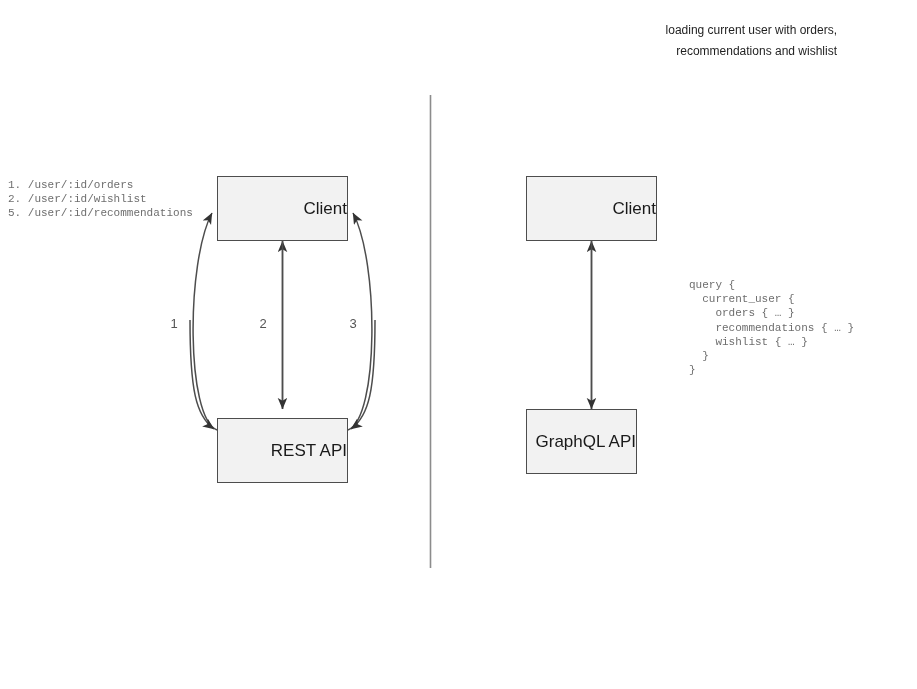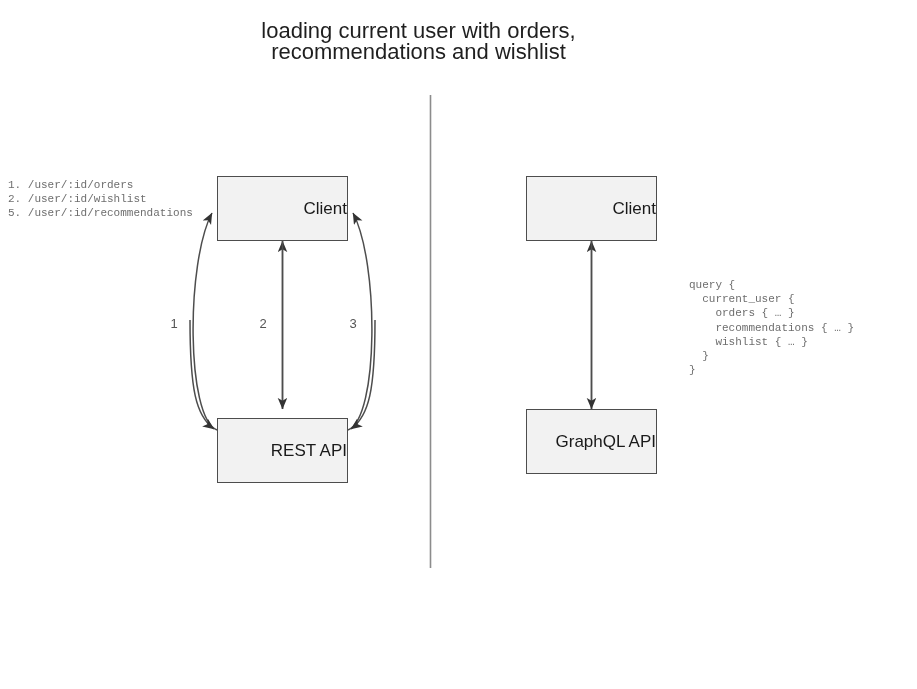--- a/index.html
+++ b/index.html
@@ -21,43 +21,43 @@
     inset: 0;
     width: 917px;
     height: 689px;
   }
 
   .title {
     position: absolute;
     left: 0;
     top: 20px;
     width: 837px;
-    text-align: center;
-    font-size: 22px;
+    text-align: right;
+    font-size: 12px;
     line-height: 21px;
     color: #1f1f1f;
     white-space: pre-line;
   }
 
   .node {
     position: absolute;
     box-sizing: border-box;
     background: #f2f2f2;
     border: 1.4px solid #4d4d4d;
     display: flex;
     align-items: center;
     justify-content: flex-end;
     font-size: 17px;
     color: #1a1a1a;
   }
 
   #node-client-rest  { left: 217px; top: 176px; width: 131px; height: 65px; }
   #node-rest-api     { left: 217px; top: 418px; width: 131px; height: 65px; }
   #node-client-gql   { left: 526px; top: 176px; width: 131px; height: 65px; }
-  #node-graphql-api  { left: 526px; top: 409px; width: 131px; height: 65px; }
+  #node-graphql-api  { left: 526px; top: 409px; width: 111px; height: 65px; }
 
   .edge-label {
     position: absolute;
     font-size: 13px;
     color: #555555;
     text-align: center;
     width: 20px;
   }
   #edge-label-1 { left: 164px; top: 316px; }
   #edge-label-2 { left: 253px; top: 316px; }

